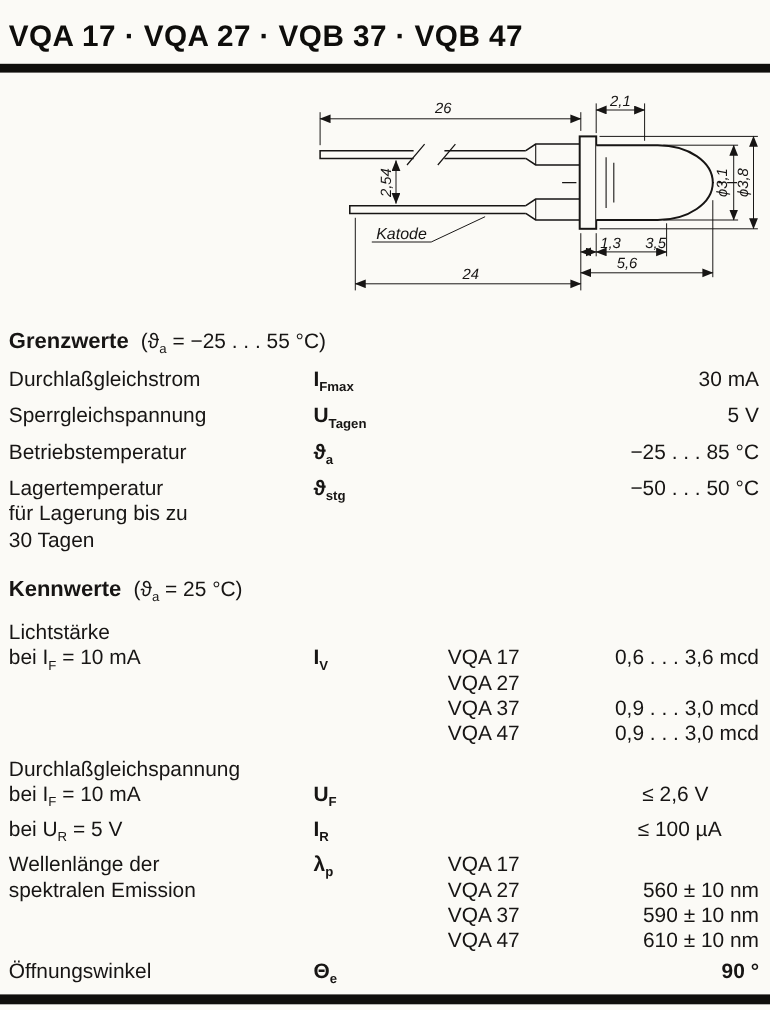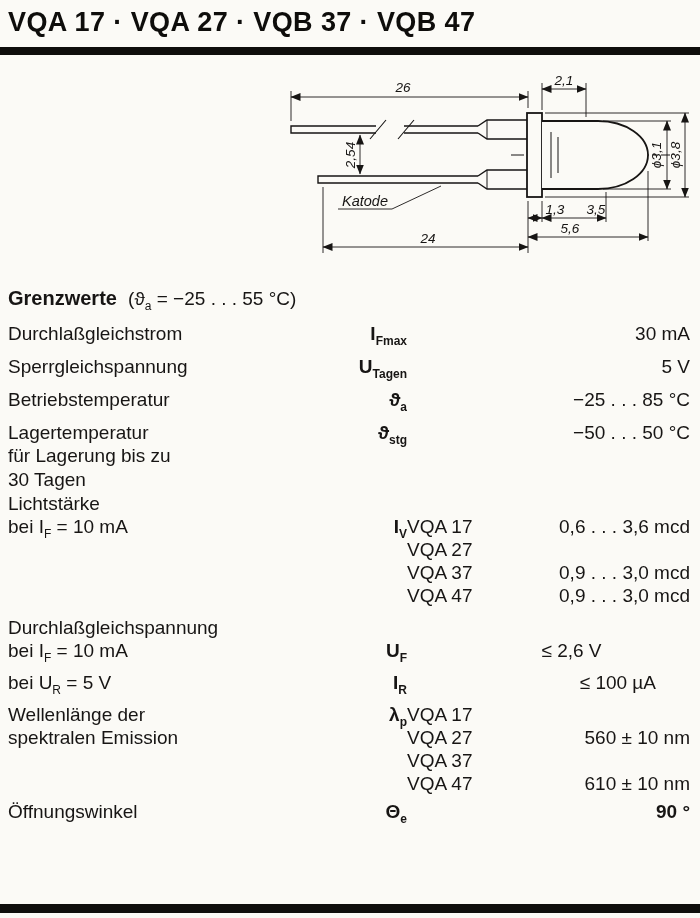--- a/index.html
+++ b/index.html
@@ -3,21 +3,21 @@
 <meta charset="utf-8">
 <style>
   * { margin:0; padding:0; box-sizing:border-box; }
   html,body { width:700px; height:918px; }
   body {
     background:#fbfaf6;
     color:#171514;
     font-family:"Liberation Sans","DejaVu Sans",sans-serif;
     overflow:hidden;
   }
-  .page { position:relative; width:700px; height:784px; padding:5px 10px 0 8px; }
+  .page { position:relative; width:700px; height:784px; padding:16px 10px 0 8px; }
 
   h1.title {
     font-size:27px; font-weight:bold; letter-spacing:.4px;
     margin:2px 0 9px 0; color:#0e0d0b;
   }
   .rule-thick {
     height:8px; background:#0f0e0c;
     margin-left:-8px; margin-right:-10px;
   }
   .bottom-bar {
@@ -34,23 +34,23 @@
     display:grid;
     grid-template-columns:277px 122px 92px 1fr;
     align-items:baseline;
     font-size:19px; line-height:23px;
   }
   .tline.main { margin-bottom:10px; }
   .tline.cont { margin-bottom:1px; }
   .trow { margin-bottom:9px; }
   .trow.tight { margin-bottom:5px; }
 
-  .c-sym { font-weight:bold;text-align:right; }
+  .c-sym { font-weight:bold; }
   .c-val { text-align:right; white-space:nowrap; }
-  .c-val.indent-a { padding-right:46px;text-align:center; }
+  .c-val.indent-a { padding-right:46px; }
   .c-val.indent-b { padding-right:34px; }
   .c-val.bold { font-weight:bold; }
   sub { font-size:12px; line-height:0; }
 </style>
 </head>
 <body>
 
 <div class="page">
 
   <header>
@@ -155,20 +155,21 @@
       <div class="tline cont">
         <div class="c-label">30 Tagen</div>
         <div class="c-sym"></div>
           <div class="c-var"></div>
           <div class="c-val"></div>
       </div>
     </div>
   </section>
 
   <section>
+    <h2 class="sec-head kenn"><span>Kennwerte</span>&nbsp;&nbsp;<span class="cond"><span>(ϑ</span><sub>a</sub><span> = 25 °C)</span></span></h2>
 
     <div>
 
       <div class="trow">
         <div class="tline">
           <div class="c-label">Lichtstärke</div>
           <div class="c-sym"></div>
             <div class="c-var"></div>
             <div class="c-val"></div>
         </div>
@@ -230,20 +231,21 @@
         <div class="tline">
           <div class="c-label">spektralen Emission</div>
           <div class="c-sym"></div>
           <div class="c-var">VQA 27</div>
           <div class="c-val">560 ± 10 nm</div>
         </div>
         <div class="tline">
           <div class="c-label"></div>
             <div class="c-sym"></div>
           <div class="c-var">VQA 37</div>
+          <div class="c-val">590 ± 10 nm</div>
         </div>
         <div class="tline">
           <div class="c-label"></div>
             <div class="c-sym"></div>
           <div class="c-var">VQA 47</div>
           <div class="c-val">610 ± 10 nm</div>
         </div>
       </div>
 
       <div class="trow">

